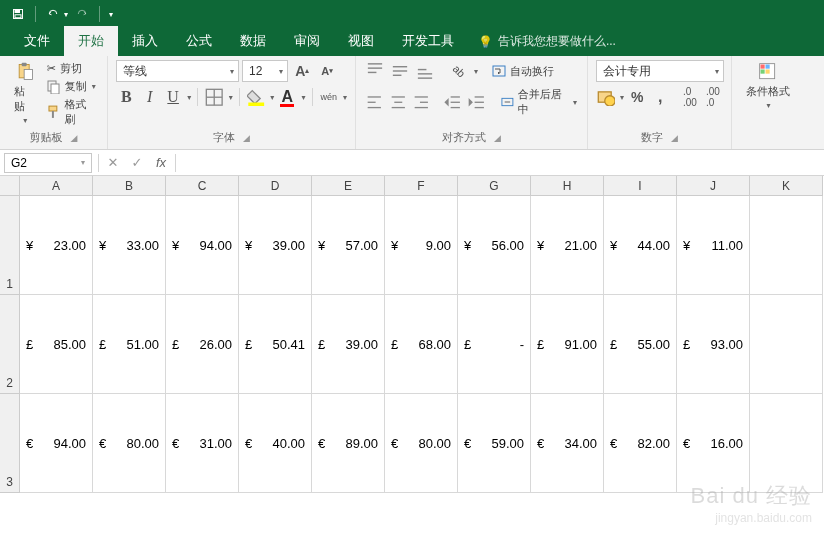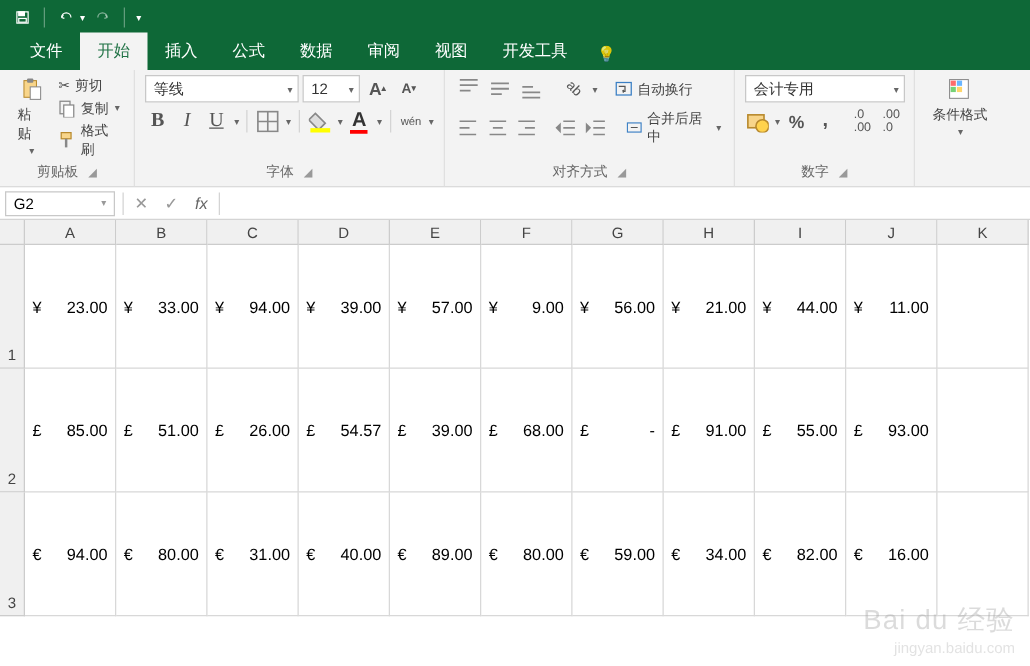--- a/index.html
+++ b/index.html
@@ -92,20 +92,21 @@
   <div class="tab">文件</div>
   <div class="tab active">开始</div>
   <div class="tab">插入</div>
   <div class="tab">公式</div>
   <div class="tab">数据</div>
   <div class="tab">审阅</div>
   <div class="tab">视图</div>
   <div class="tab">开发工具</div>
   <div class="tell-me">
       <span>💡</span>
+      <span>告诉我您想要做什么...</span>
     </div>
 </div>
 
 <div class="ribbon">
 
   <div class="group" style="width:108px">
     <div class="grow" style="align-items:flex-start">
       <div class="bigbtn">
         <svg viewBox="0 0 24 24">
             <rect x="5" y="3" width="12" height="16" fill="#f8d58a" stroke="#b88a2e"></rect>
@@ -409,21 +410,21 @@
         <div class="cell" style="width:73px;height:99px">
           <span>£</span>
           <span>51.00</span>
         </div>
         <div class="cell" style="width:73px;height:99px">
           <span>£</span>
           <span>26.00</span>
         </div>
         <div class="cell" style="width:73px;height:99px">
           <span>£</span>
-          <span>54.57</span>
+          <span>50.41</span>
         </div>
         <div class="cell" style="width:73px;height:99px">
           <span>£</span>
           <span>39.00</span>
         </div>
         <div class="cell" style="width:73px;height:99px">
           <span>£</span>
           <span>68.00</span>
         </div>
         <div class="cell" style="width:73px;height:99px">

